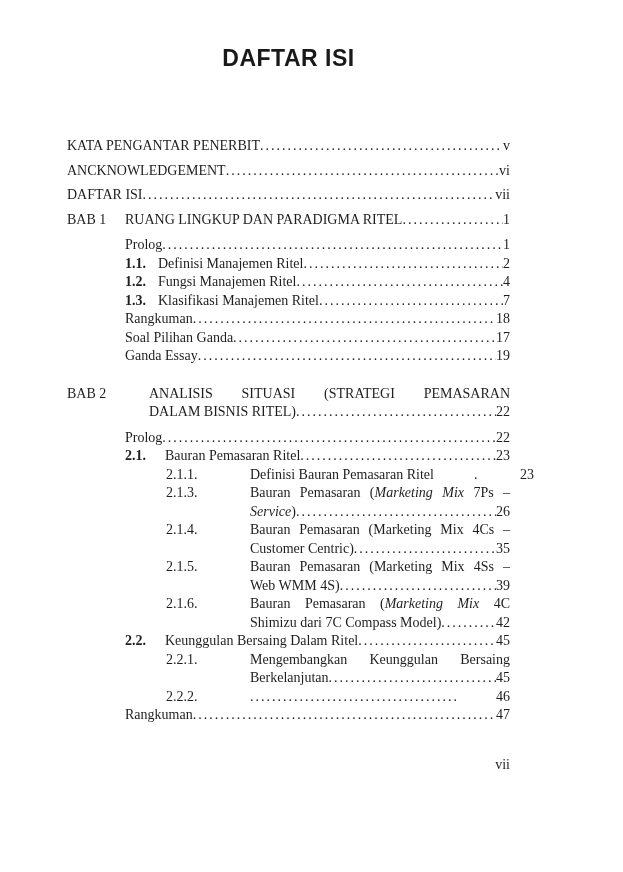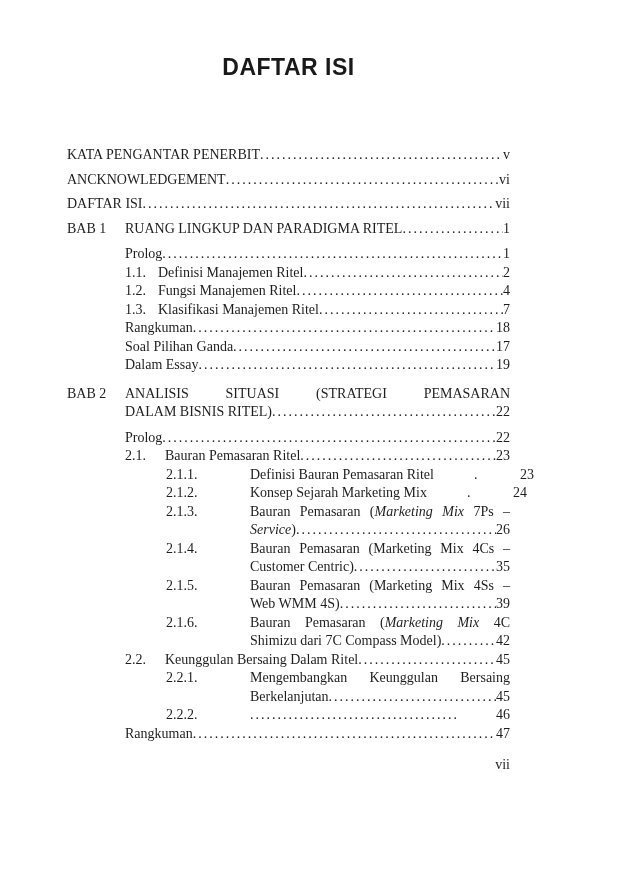--- a/index.html
+++ b/index.html
@@ -5,49 +5,49 @@
   html, body { margin: 0; padding: 0; background: #ffffff; }
   .page {
     position: relative;
     width: 623px;
     height: 872px;
     background: #ffffff;
     font-family: "Liberation Serif", "DejaVu Serif", serif;
     color: #1e1e1e;
     overflow: hidden;
   }
-  .content { position: absolute; left: 67px; top: 9px; width: 443px; }
+  .content { position: absolute; left: 67px; top: 0; width: 443px; }
   .doc-title {
     padding-top: 45px;
     text-align: center;
     font-family: "Liberation Sans", "DejaVu Sans", sans-serif;
     font-size: 23px;
     font-weight: 700;
     line-height: 26px;
     color: #191919;
     letter-spacing: 0.5px;
   }
   .toc { margin-top: 66px; font-size: 14px; line-height: 18.5px; }
 
   .row, .cline { display: flex; align-items: flex-start; }
   .front { margin-bottom: 6px; }
   .lbl { white-space: nowrap; flex: none; }
   .dots { flex: 1 1 0; min-width: 6px; overflow: hidden; white-space: nowrap; letter-spacing: 2px; }
   .dots::after { content: "..................................................................................................................................................."; }
   .pg { white-space: nowrap; flex: none; }
 
   .chap { display: flex; align-items: baseline; font-weight: 400; margin-bottom: 7px; }
-  .chap2 { margin-top: 10px; }
+  .chap2 { margin-top: 19px; gap: 24px; }
   .chapnum { flex: none; width: 58px; }
   .chapbody { flex: 1 1 0; min-width: 0; }
   .jline { text-align: justify; text-align-last: justify; }
 
   .entries { margin-left: 58px; }
   .erow { display: flex; align-items: baseline; }
-  .num1 { flex: none; width: 33px; }
+  .num1 { flex: none; width: 33px; font-weight: bold; }
   .w40 { width: 40px; }
   .sub2 { padding-left: 41px; gap: 40px; }
   .num2 { flex: none; width: 44px; }
   .ebody { flex: 1 1 0; min-width: 0; }
   .it { font-style: italic; }
 
   .footer {
     position: absolute;
     left: 67px;
     top: 757px;
@@ -121,21 +121,21 @@
           <span class="lbl">Rangkuman</span>
           <span class="dots"></span>
           <span class="pg">18</span>
         </div>
         <div class="erow">
           <span class="lbl">Soal Pilihan Ganda</span>
           <span class="dots"></span>
           <span class="pg">17</span>
         </div>
         <div class="erow">
-          <span class="lbl">Dalam Essay</span>
+          <span class="lbl">Ganda Essay</span>
           <span class="dots"></span>
           <span class="pg">19</span>
         </div>
       </div>
 
       <div class="chap chap2">
         <span class="chapnum">BAB 2</span>
         <div class="chapbody">
           <div class="jline">ANALISIS SITUASI (STRATEGI PEMASARAN</div>
           <div class="cline">
@@ -157,26 +157,20 @@
           <span class="lbl">Bauran Pemasaran Ritel</span>
           <span class="dots"></span>
           <span class="pg">23</span>
         </div>
         <div class="erow sub2">
           <span class="num2">2.1.1.</span>
           <span class="lbl">Definisi Bauran Pemasaran Ritel</span>
           <span class="dots"></span>
           <span class="pg">23</span>
         </div>
-        <div class="erow sub2">
-          <span class="num2">2.1.2.</span>
-          <span class="lbl">Konsep Sejarah Marketing Mix</span>
-          <span class="dots"></span>
-          <span class="pg">24</span>
-        </div>
 
         <div class="erow sub2">
           <span class="num2">2.1.3.</span>
           <div class="ebody">
             <div class="jline"><span>Bauran Pemasaran (</span><span class="it">Marketing Mix</span><span> 7Ps –</span></div>
             <div class="cline">
               <span class="lbl"><span class="it">Service</span><span>)</span></span>
               <span class="dots"></span>
               <span class="pg">26</span>
             </div>

